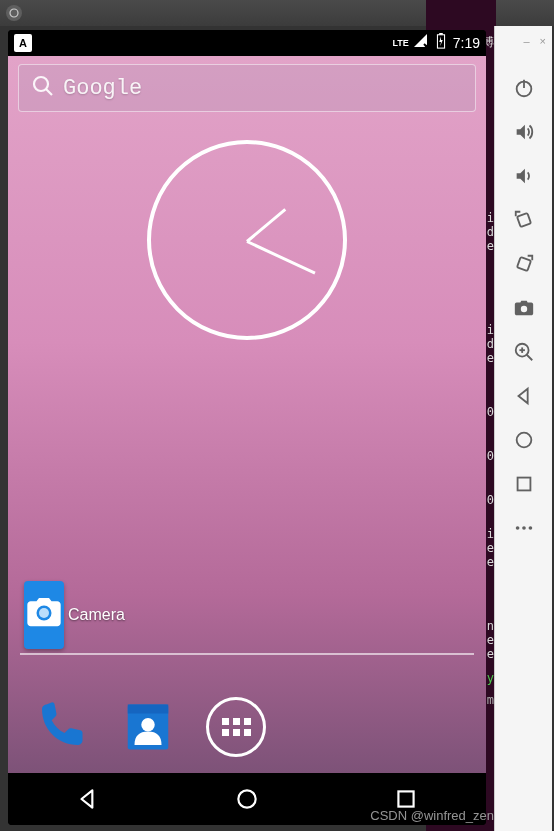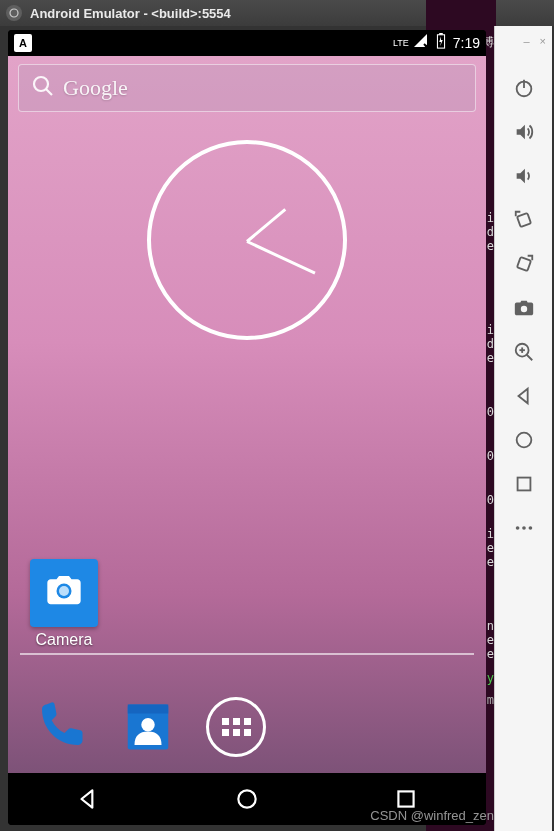--- a/index.html
+++ b/index.html
@@ -165,21 +165,21 @@
       border-radius: 4px;
       display: flex;
       align-items: center;
       padding: 0 12px;
       gap: 8px;
     }
     .searchbar svg { width: 24px; height: 24px; color: rgba(255,255,255,0.9); }
     .searchbar-text {
       color: rgba(255,255,255,0.9);
       font-size: 22px;
-      font-family: Liberation Serif, serif;
+      font-family: Liberation Mono, monospace;
       text-shadow: 0 1px 2px rgba(0,0,0,0.2);
       text-align: right;
     }
     
     .clock-widget {
       margin: 20px auto 0;
       width: 200px;
       height: 200px;
       position: relative;
     }
@@ -201,21 +201,21 @@
     .hand-hour { width: 50px; }
     .hand-min { width: 75px; }
     
     .app-icon-row {
       position: absolute;
       bottom: 124px;
       left: 16px;
     }
     .app-icon {
       display: flex;
-      flex-direction: column;
+      flex-direction: row;
       align-items: center;
       gap: 4px;
       width: 80px;
     }
     .app-icon-box {
       width: 68px;
       height: 68px;
       background: #1e88e5;
       border-radius: 4px;
       display: flex;
@@ -305,21 +305,20 @@
   </style>
 </head>
 <body>
 
 <div class="titlebar">
   <span class="titlebar-icon">
     <svg viewBox="0 0 10 10">
         <circle cx="5" cy="5" r="4" fill="none" stroke="#ccc" stroke-width="1.2"></circle>
       </svg>
   </span>
-  <span>Android Emulator - &lt;build&gt;:5554</span>
 </div>
 
 <div class="layout">
 
   <div class="terminal-bg">
     <div class="line">_zen的博</div>
     <div style="height:160px"></div>
     <div class="line">i</div>
     <div class="line">d</div>
     <div class="line">e</div>
@@ -348,21 +347,21 @@
   </div>
 
   <div class="phone-col">
     <div class="phone">
 
       <div class="statusbar">
         <div class="statusbar-left">
           <span class="statusbar-badge">A</span>
         </div>
         <div class="statusbar-right">
-          <span style="font-size:9px;font-weight:normal">LTE</span>
+          <span style="font-size:9px;font-weight:bold">LTE</span>
           <span>
             <svg viewBox="0 0 16 16">
                 <path d="M1 14 L14 14 L14 1 Z" fill="#fff"></path>
                 <line x1="11" y1="11" x2="16" y2="16" stroke="#000" stroke-width="2"></line>
                 <line x1="16" y1="11" x2="11" y2="16" stroke="#000" stroke-width="2"></line>
               </svg>
           </span>
           <span>
             <svg viewBox="0 0 10 18">
                 <rect x="1" y="2" width="8" height="15" fill="none" stroke="#fff" stroke-width="1.2"></rect>

